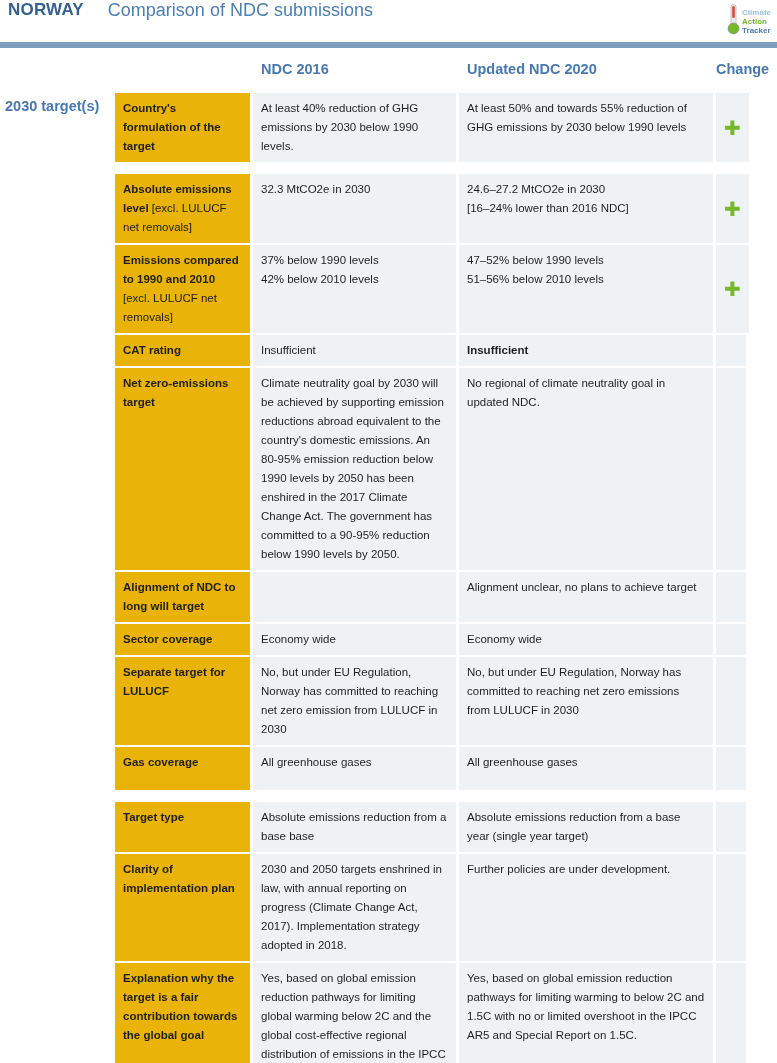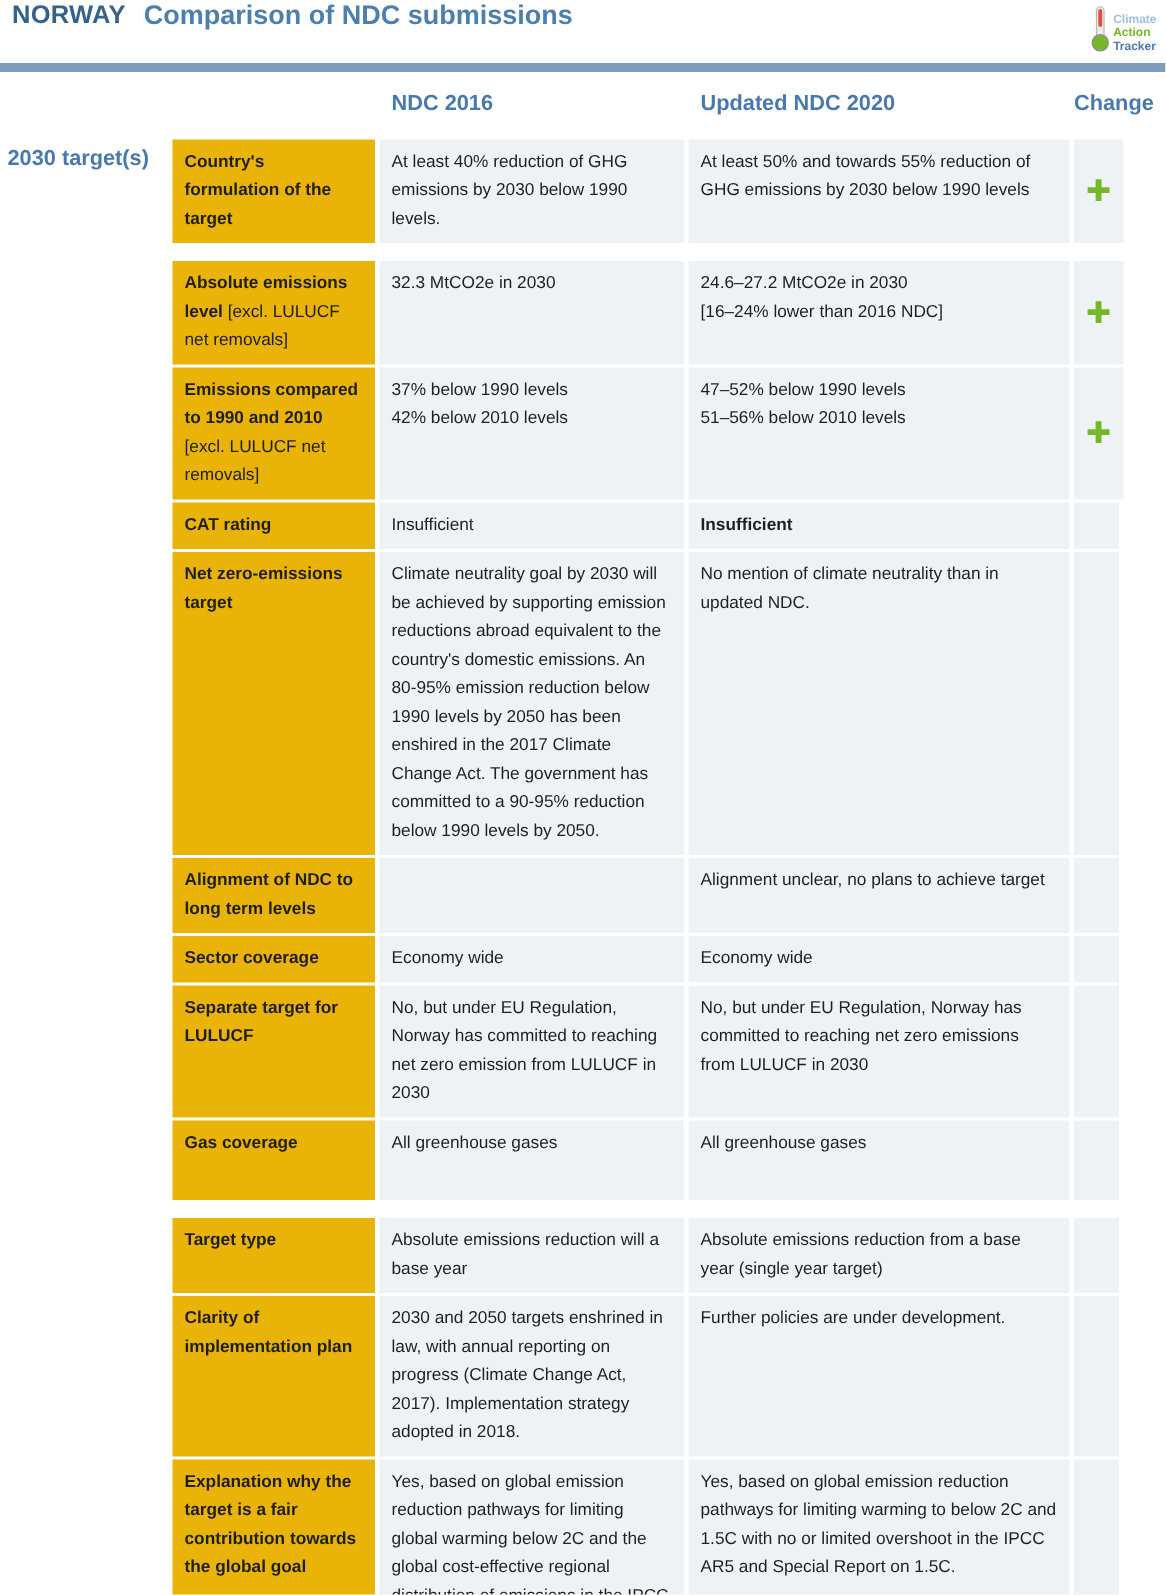--- a/index.html
+++ b/index.html
@@ -15,21 +15,21 @@
   .page-header {
     height: 42px;
     display: flex; align-items: flex-start;
     position: relative;
   }
   .country-name {
     font-size: 17px; font-weight: bold; color: #35618c;
     margin-left: 8px; letter-spacing: 0.2px;
   }
   .page-title {
-    font-size: 18px; color: #4d7fae; margin-left: 12px; font-weight: bold;
+    font-size: 18px; color: #4d7fae; margin-left: 24px; font-weight: normal;
   }
   .logo {
     position: absolute; right: 6px; top: 3px;
     display: flex; align-items: center; gap: 2px;
   }
   .logo-text { line-height: 9px; }
   .logo-text span { display: block; font-size: 8px; font-weight: bold; }
   .logo-line1 { color: #9cc2dc; }
   .logo-line2 { color: #76b82a; }
   .logo-line3 { color: #4a7ab0; }
@@ -59,21 +59,21 @@
     padding: 4px 2px 0 5px;
   }
   .label-cell  { background: #eab308; }
   .label-bold  { font-weight: bold; }
   .content-cell { background: #eff2f5; white-space: pre-line; }
   .content-cell.bold { font-weight: bold; }
   .change-cell {
     background: #eff2f5;
     display: flex; align-items: center; justify-content: center;
   }
-  .row.extra-pad .cell:not(.section-cell) { padding-bottom: 28px; }
+  .row.extra-pad .cell:not(.section-cell) { padding-bottom: 18px; }
   .plus {
     color: #76b82a; font-size: 20px; font-weight: bold; line-height: 20px;
   }
 </style>
 </head>
 <body>
 
 <header class="page-header">
   <span class="country-name">NORWAY</span>
   <span class="page-title">Comparison of NDC submissions</span>
@@ -141,27 +141,27 @@
     <div class="cell label-cell"><span class="label-bold">CAT rating</span><span class="label-rest"></span></div>
     <div class="cell content-cell ndc2016">Insufficient</div>
     <div class="cell content-cell ndc2020 bold">Insufficient</div>
     <div class="cell change-cell"></div>
   </div>
 
   <div class="grid-row row">
     <div class="cell section-cell"></div>
     <div class="cell label-cell"><span class="label-bold">Net zero-emissions target</span><span class="label-rest"></span></div>
     <div class="cell content-cell ndc2016">Climate neutrality goal by 2030 will be achieved by supporting emission reductions abroad equivalent to the country's domestic emissions. An 80-95% emission reduction below 1990 levels by 2050 has been enshired in the 2017 Climate Change Act. The government has committed to a 90-95% reduction below 1990 levels by 2050.</div>
-    <div class="cell content-cell ndc2020">No mention of climate neutrality than in updated NDC.</div>
-    <div class="cell change-cell"></div>
-  </div>
-
-  <div class="grid-row row">
-    <div class="cell section-cell"></div>
-    <div class="cell label-cell"><span class="label-bold">Alignment of NDC to long term levels</span><span class="label-rest"></span></div>
+    <div class="cell content-cell ndc2020">No regional of climate neutrality goal in updated NDC.</div>
+    <div class="cell change-cell"></div>
+  </div>
+
+  <div class="grid-row row">
+    <div class="cell section-cell"></div>
+    <div class="cell label-cell"><span class="label-bold">Alignment of NDC to long will target</span><span class="label-rest"></span></div>
     <div class="cell content-cell ndc2016"></div>
     <div class="cell content-cell ndc2020">Alignment unclear, no plans to achieve target</div>
     <div class="cell change-cell"></div>
   </div>
 
   <div class="grid-row row">
     <div class="cell section-cell"></div>
     <div class="cell label-cell"><span class="label-bold">Sector coverage</span><span class="label-rest"></span></div>
     <div class="cell content-cell ndc2016">Economy wide</div>
     <div class="cell content-cell ndc2020">Economy wide</div>
@@ -180,21 +180,21 @@
     <div class="cell section-cell"></div>
     <div class="cell label-cell"><span class="label-bold">Gas coverage</span><span class="label-rest"></span></div>
     <div class="cell content-cell ndc2016">All greenhouse gases</div>
     <div class="cell content-cell ndc2020">All greenhouse gases</div>
     <div class="cell change-cell"></div>
   </div>
 
   <div class="grid-row row">
     <div class="cell section-cell"></div>
     <div class="cell label-cell"><span class="label-bold">Target type</span><span class="label-rest"></span></div>
-    <div class="cell content-cell ndc2016">Absolute emissions reduction will a base year</div>
+    <div class="cell content-cell ndc2016">Absolute emissions reduction from a base base</div>
     <div class="cell content-cell ndc2020">Absolute emissions reduction from a base year (single year target)</div>
     <div class="cell change-cell"></div>
   </div>
 
   <div class="grid-row row">
     <div class="cell section-cell"></div>
     <div class="cell label-cell"><span class="label-bold">Clarity of implementation plan</span><span class="label-rest"></span></div>
     <div class="cell content-cell ndc2016">2030 and 2050 targets enshrined in law, with annual reporting on progress (Climate Change Act, 2017). Implementation strategy adopted in 2018.</div>
     <div class="cell content-cell ndc2020">Further policies are under development.</div>
     <div class="cell change-cell"></div>

